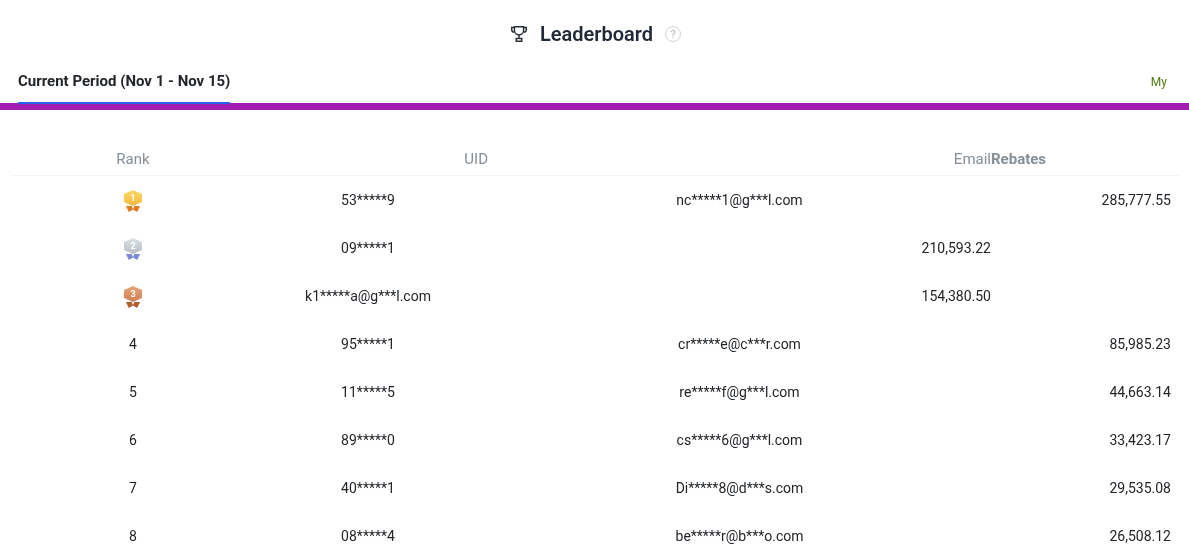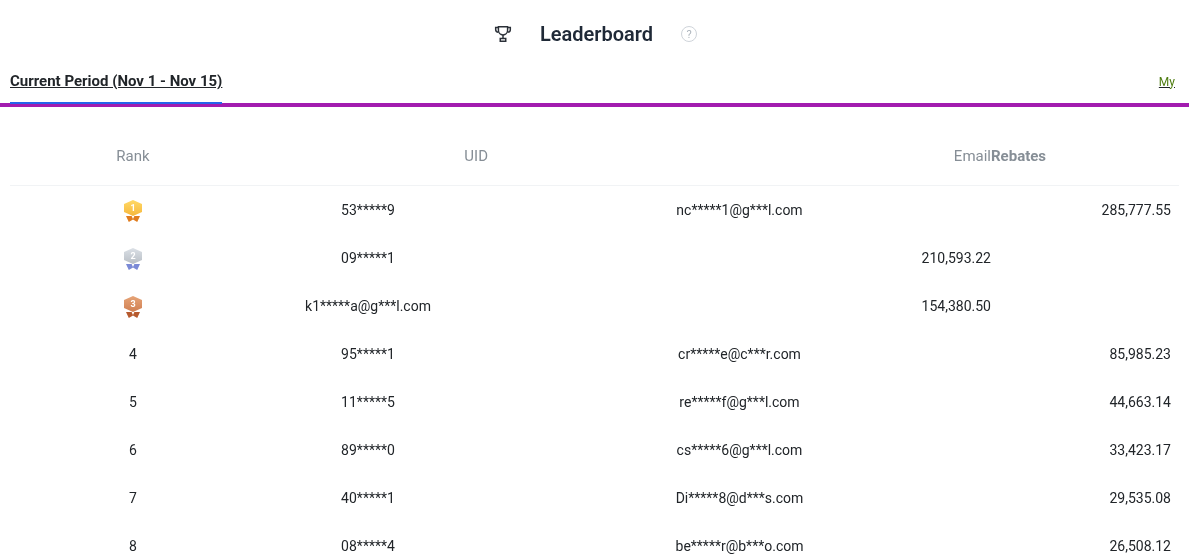--- a/index.html
+++ b/index.html
@@ -7,21 +7,21 @@
     font-family: -apple-system, BlinkMacSystemFont, "Segoe UI", Roboto, Helvetica, Arial, sans-serif;
     background: #fff;
     color: #212529;
     width: 1189px;
     font-size: 14px;
   }
   .header {
     display: flex;
     align-items: center;
     justify-content: center;
-    gap: 26px;
+    gap: 10px;
     padding: 22px 0 18px;
   }
   .header h1 {
     font-size: 20px;
     font-weight: 600;
     color: #1f2937;
   }
   .trophy-icon svg { display: block; }
   .help-icon {
     width: 16px; height: 16px;
@@ -30,24 +30,23 @@
     color: #adb5bd;
     font-size: 11px;
     display: flex;
     align-items: center;
     justify-content: center;
     margin-left: 2px;
   }
   .tabs {
     display: flex;
     align-items: center;
-    border-bottom: 4px solid #a21caf;
-    padding: 0 10px;
+    border-bottom: 7px solid #a21caf;
+    padding: 0 18px;
     position: relative;
-    text-decoration: underline;
   }
   .tab {
     padding: 8px 0 12px;
     margin-right: 30px;
     font-size: 15px;
     color: #868e96;
     cursor: pointer;
   }
   .tab.active {
     color: #212529;
@@ -65,21 +64,21 @@
   .table {
     width: 100%;
     padding: 0 10px;
   }
   .thead, .trow {
     display: grid;
     grid-template-columns: 230px 240px 1fr 180px;
     align-items: center;
   }
   .thead {
-    padding: 40px 8px 20px;
+    padding: 40px 8px 7px;
     border-bottom: 1px solid #f1f3f5;
     color: #868e96;
     font-size: 15px;
   }
   .th-rank { text-align: center; }
   .th-uid { text-align: right; }
   .th-email { text-align: right; }
   .th-rebates { text-align: left; font-weight: bold; }
   .trow {
     padding: 14px 8px;

